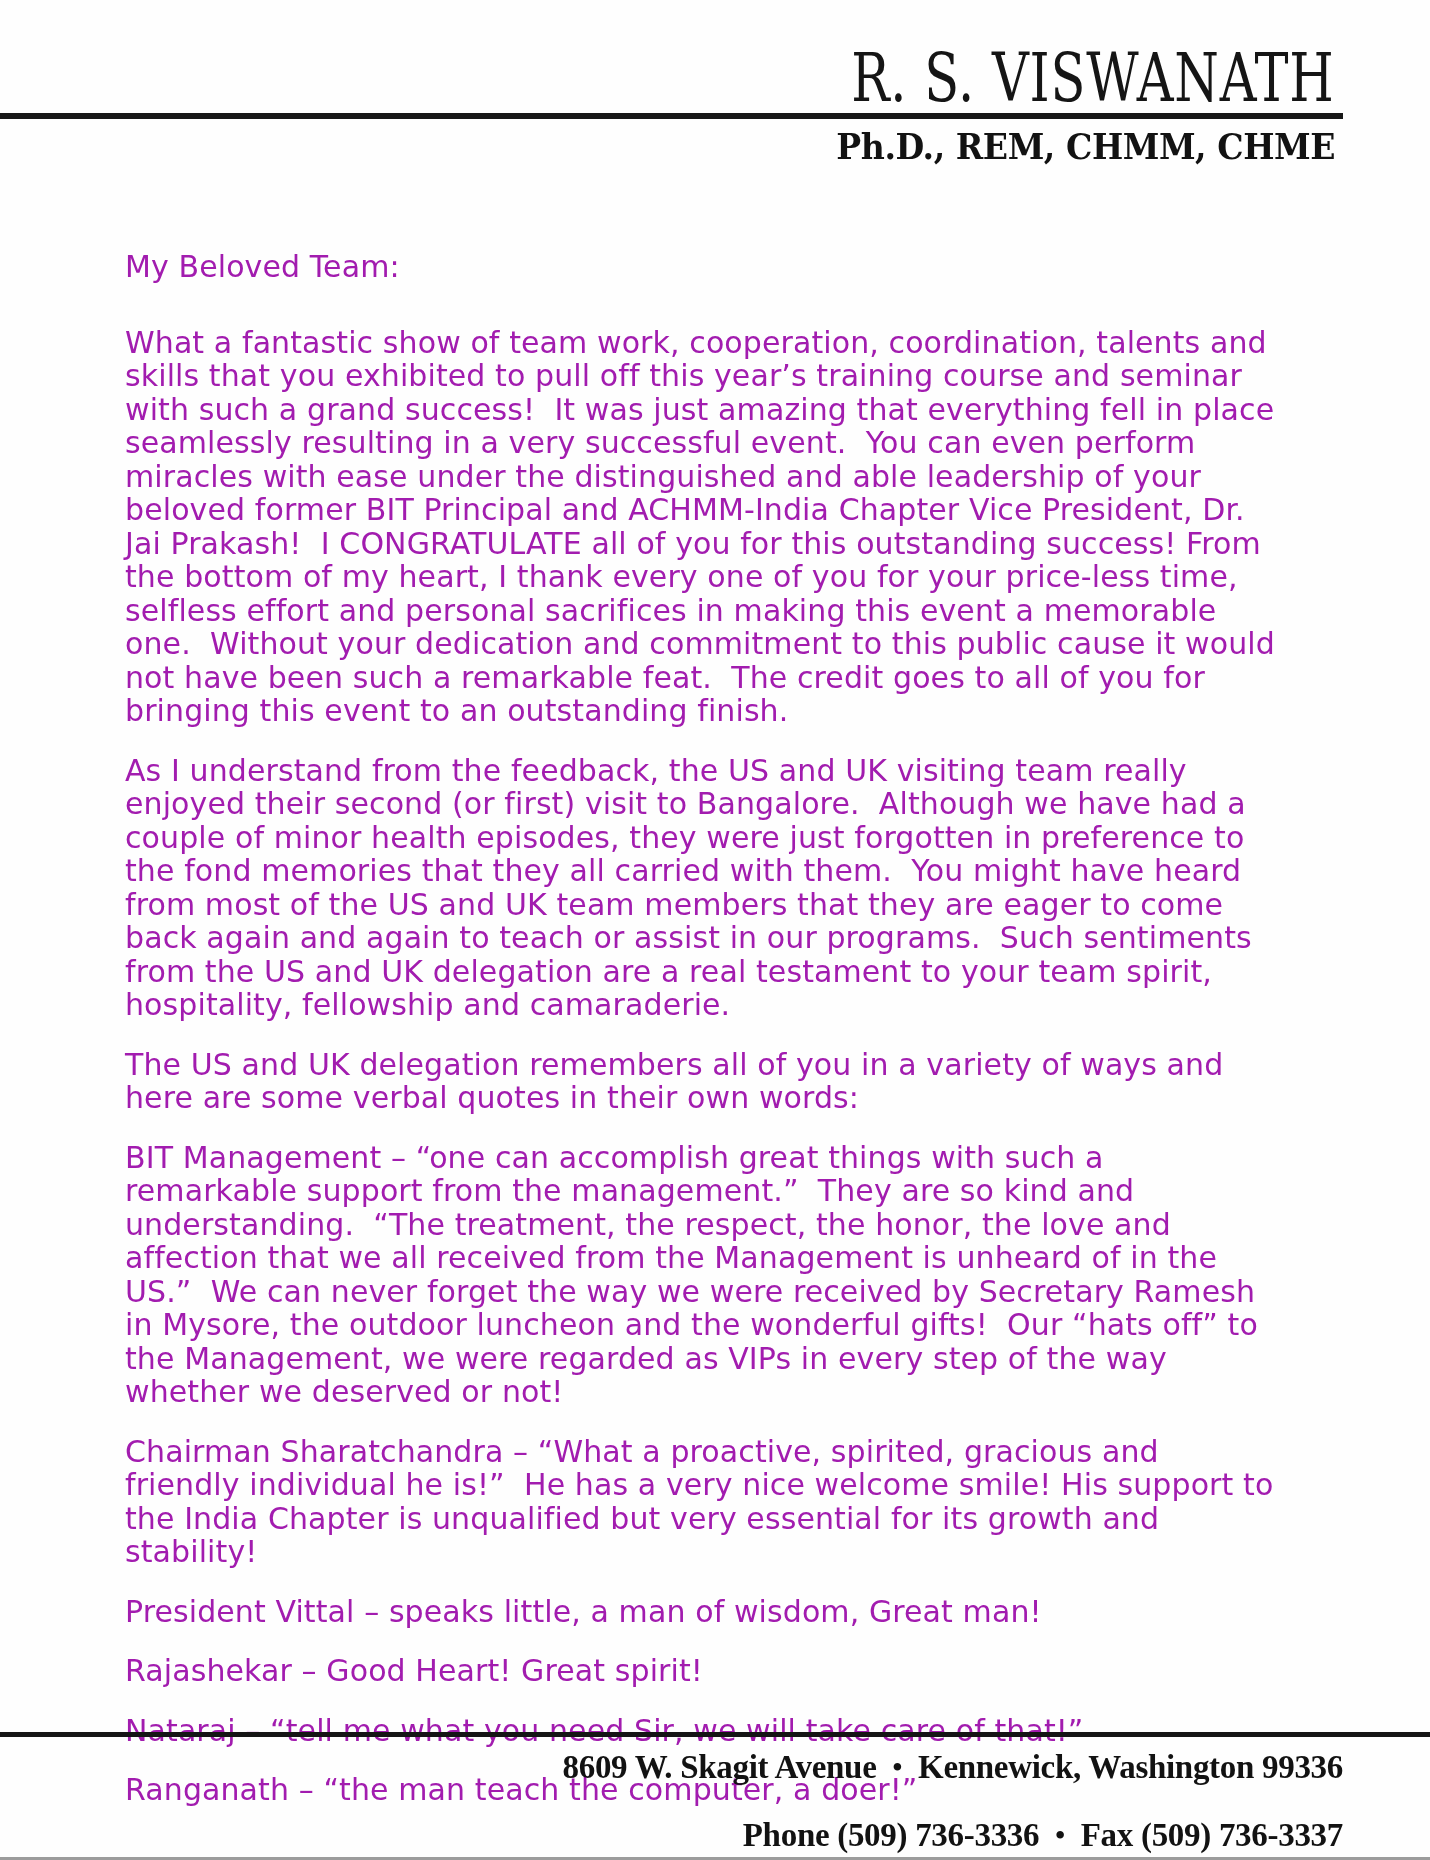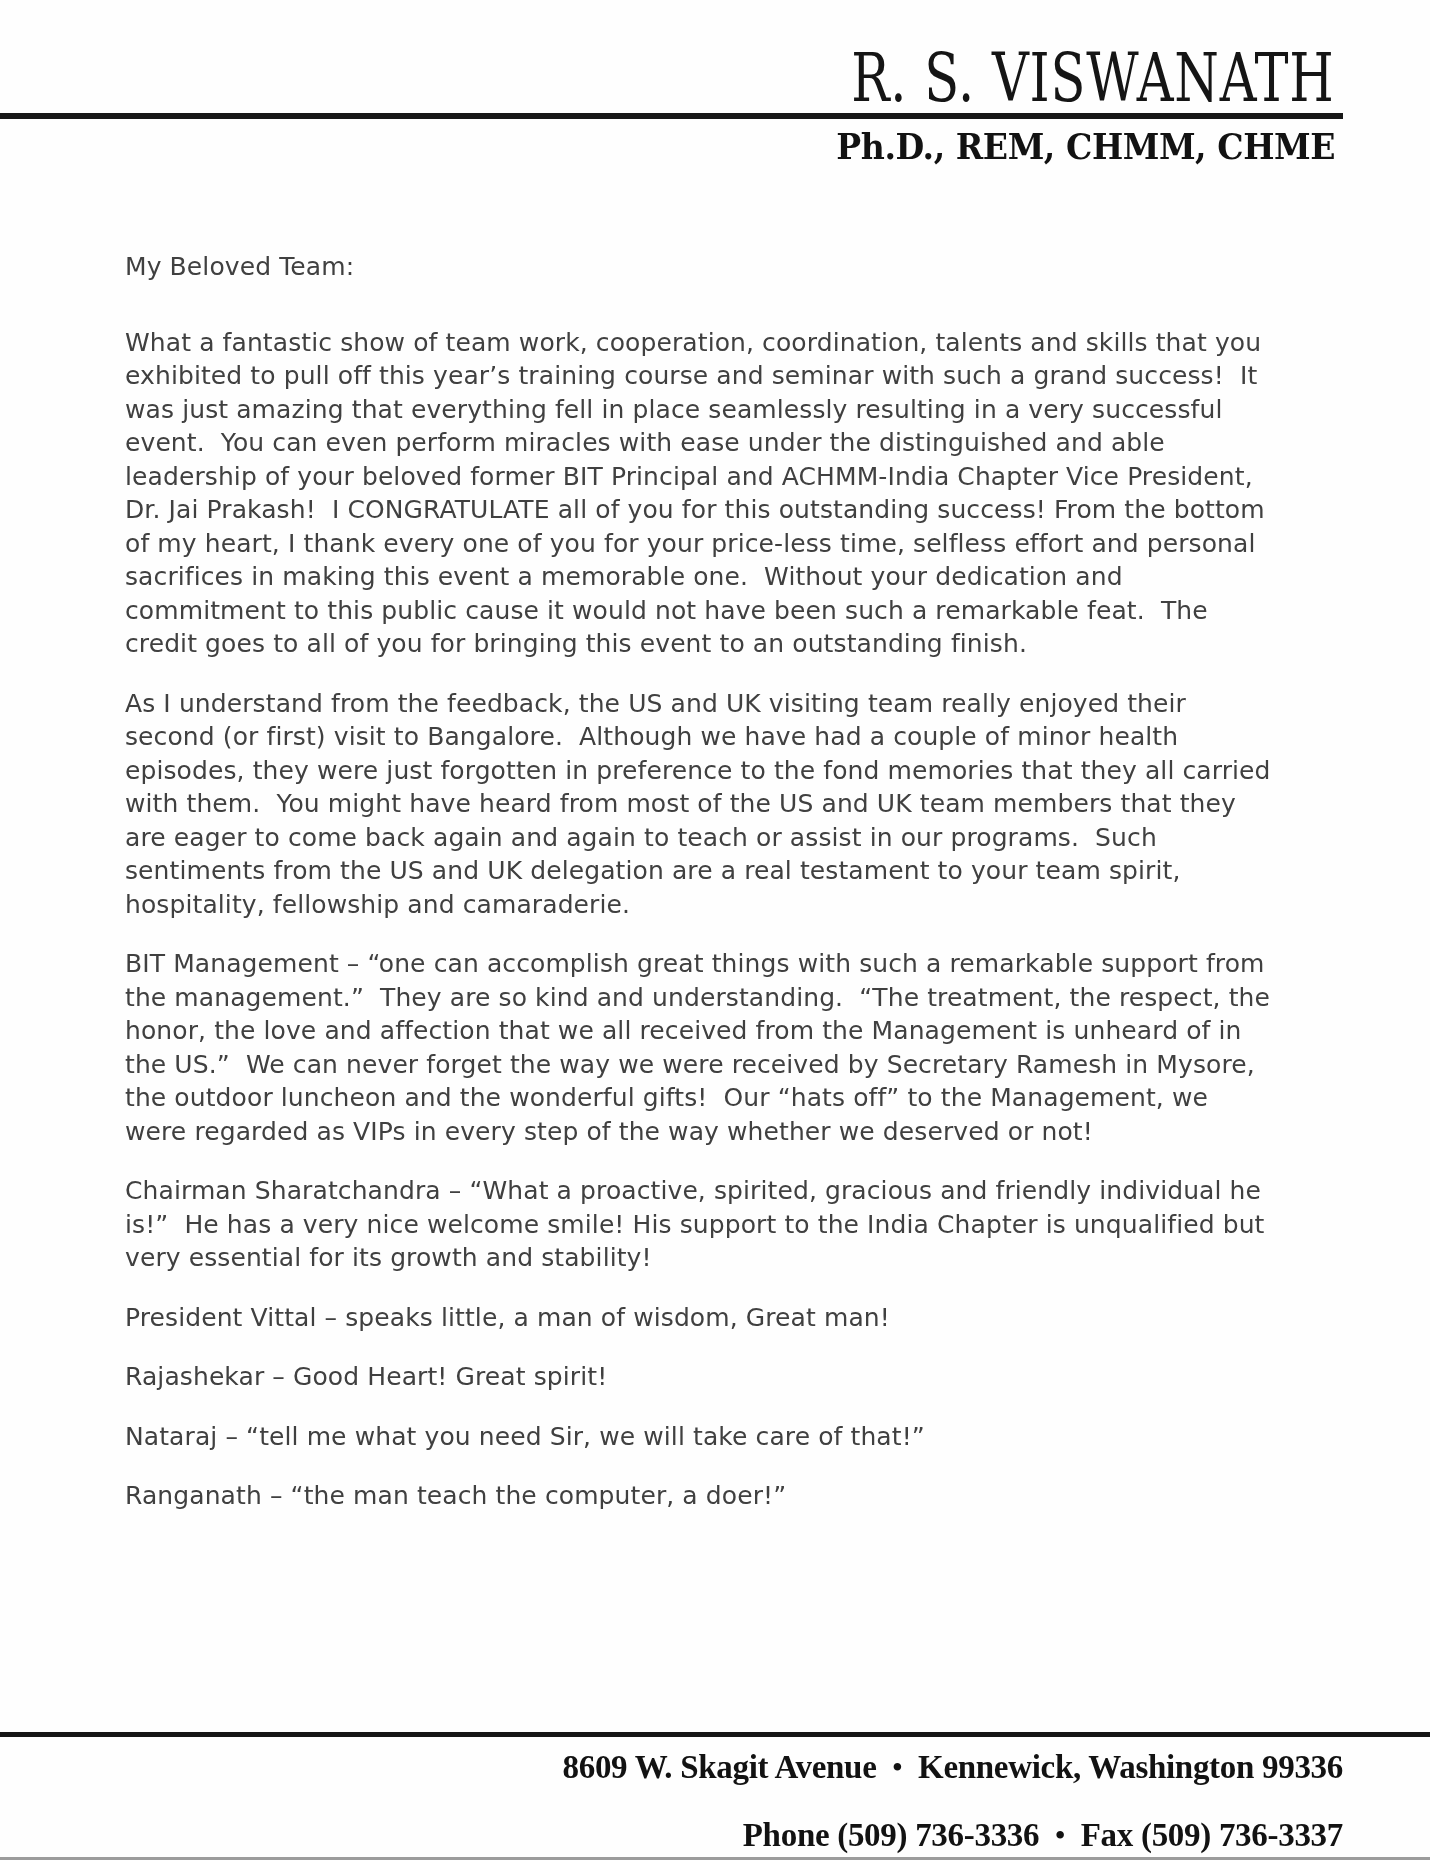--- a/index.html
+++ b/index.html
@@ -35,23 +35,23 @@
     font-size:36px; line-height:1.1;
     color:#121212;
     letter-spacing:-0.5px;
     transform:scaleX(0.92); transform-origin:right center;
     white-space:nowrap;
   }
   
   .body-text {
     position:absolute; left:125px; top:250px;
     width:1150px;
-    font-size:25px; line-height:33.5px;
+    font-size:30px; line-height:33.5px;
     letter-spacing:0.1px;
-    color:#404040;
+    color:#a21caf;
   }
   .body-text p { margin:0 0 26px 0; white-space:pre-wrap; }
   .body-text p.salutation { margin-bottom:42px; }
   .italic { }
   
   .ft-rule {
     position:absolute; top:1732px; left:0;
     width:1430px; height:5px;
     background:#151515;
   }
@@ -79,20 +79,21 @@
 
   <div class="lh-name">R. S. VISWANATH</div>
   <div class="lh-rule"></div>
   <div class="lh-creds">Ph.D., REM, CHMM, CHME</div>
 
   <div class="body-text">
     <p class="salutation">My Beloved Team:</p>
     <div>
         <p><span>What a fantastic show of team work, cooperation, coordination, talents and skills that you exhibited to pull off this year’s training course and seminar with such a grand success!  It was just amazing that everything fell in place seamlessly resulting in a very successful event.  You can even perform miracles with ease under the distinguished and able leadership of your beloved former BIT Principal and ACHMM-India Chapter Vice President, Dr. Jai Prakash!  I CONGRATULATE all of you for this outstanding success! From the bottom of my heart, I thank every one of you for your price-less time, selfless effort and personal sacrifices in making this event a memorable one.  Without your dedication and commitment to this public cause it would not have been such a remarkable feat.  The credit goes to all of you for bringing this event to an outstanding finish.</span></p>
         <p><span>As I understand from the feedback, the US and UK visiting team really enjoyed their second (or first) visit to Bangalore.  Although we have had a couple of minor health episodes, they were just forgotten in preference to the fond memories that they all carried with them.  You might have heard from most of the US and UK team members that they are eager to come back again and again to teach or assist in our programs.  Such sentiments from the US and UK delegation are a real testament to your team spirit, hospitality, fellowship and camaraderie.</span></p>
+        <p><span>The US and UK delegation remembers all of you in a variety of ways and here are some verbal quotes in their own words:</span></p>
         <p><span class="italic">BIT Management</span> – <span>“one can accomplish great things with such a remarkable support from the management.”  They are so kind and understanding.  “The treatment, the respect, the honor, the love and affection that we all received from the Management is unheard of in the US.”  We can never forget the way we were received by Secretary Ramesh in Mysore, the outdoor luncheon and the wonderful gifts!  Our “hats off” to the Management, we were regarded as VIPs in every step of the way whether we deserved or not!</span></p>
         <p><span class="">Chairman Sharatchandra</span> – <span>“What a proactive, spirited, gracious and friendly individual he is!”  He has a very nice welcome smile! His support to the India Chapter is unqualified but very essential for its growth and stability!</span></p>
         <p><span class="italic">President Vittal</span> – <span>speaks little, a man of wisdom, Great man!</span></p>
         <p><span class="italic">Rajashekar</span> – <span>Good Heart! Great spirit!</span></p>
         <p><span class="italic">Nataraj</span> – <span>“tell me what you need Sir, we will take care of that!”</span></p>
         <p><span class="italic">Ranganath</span> – <span>“the man teach the computer, a doer!”</span></p>
       </div>
   </div>
 
   <div class="ft-rule"></div>

